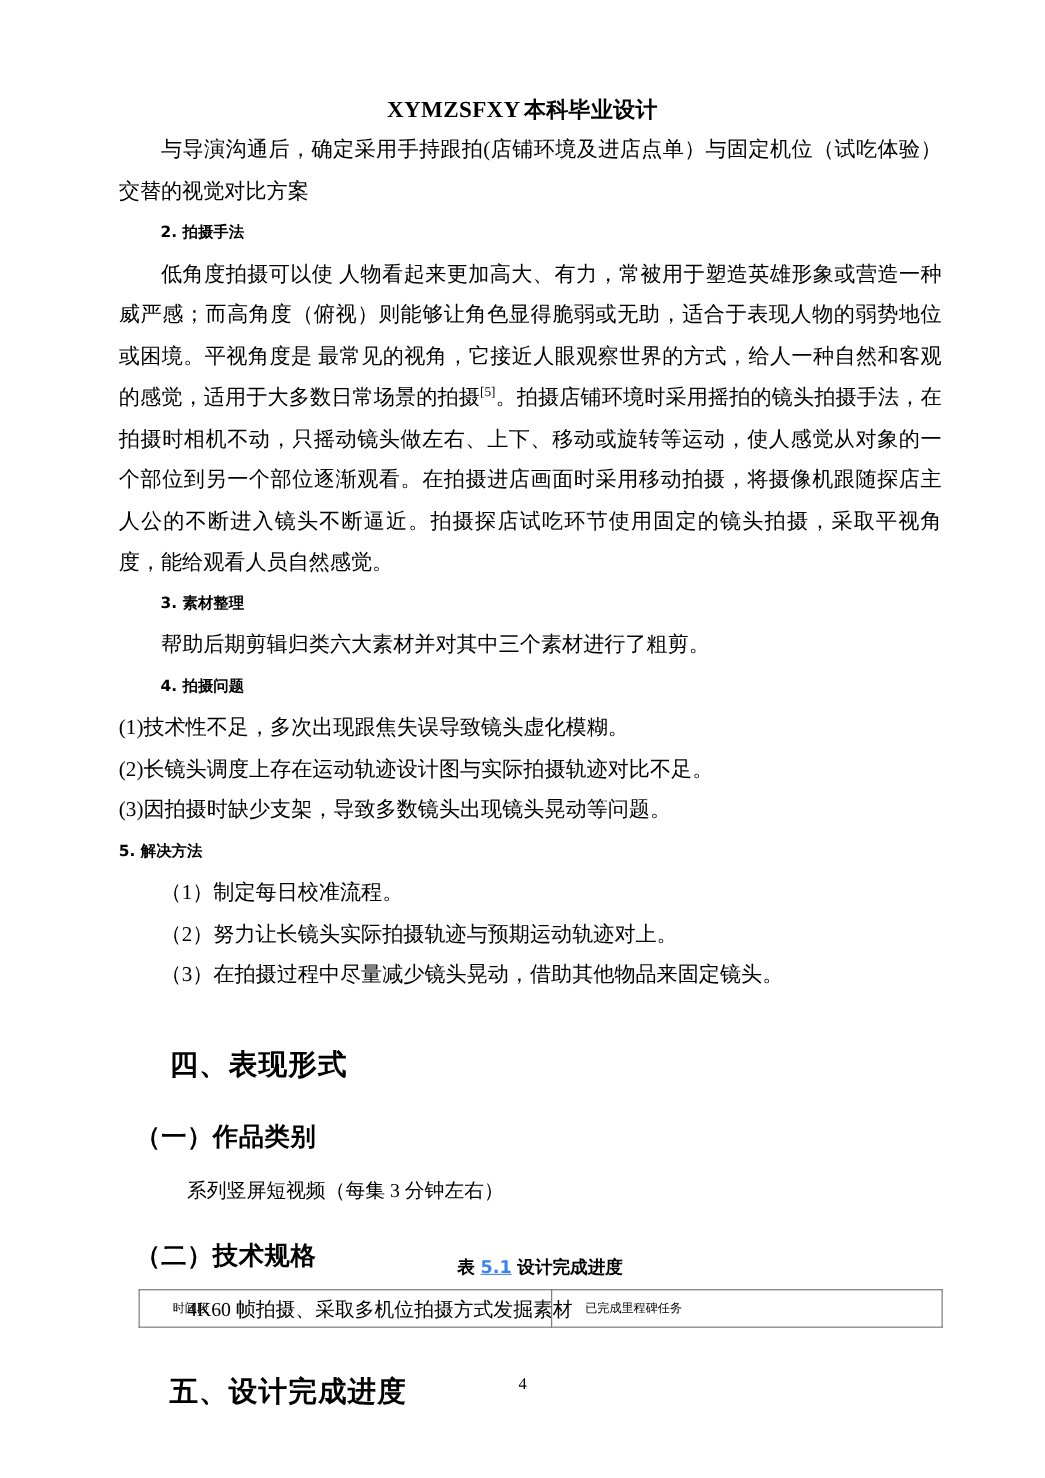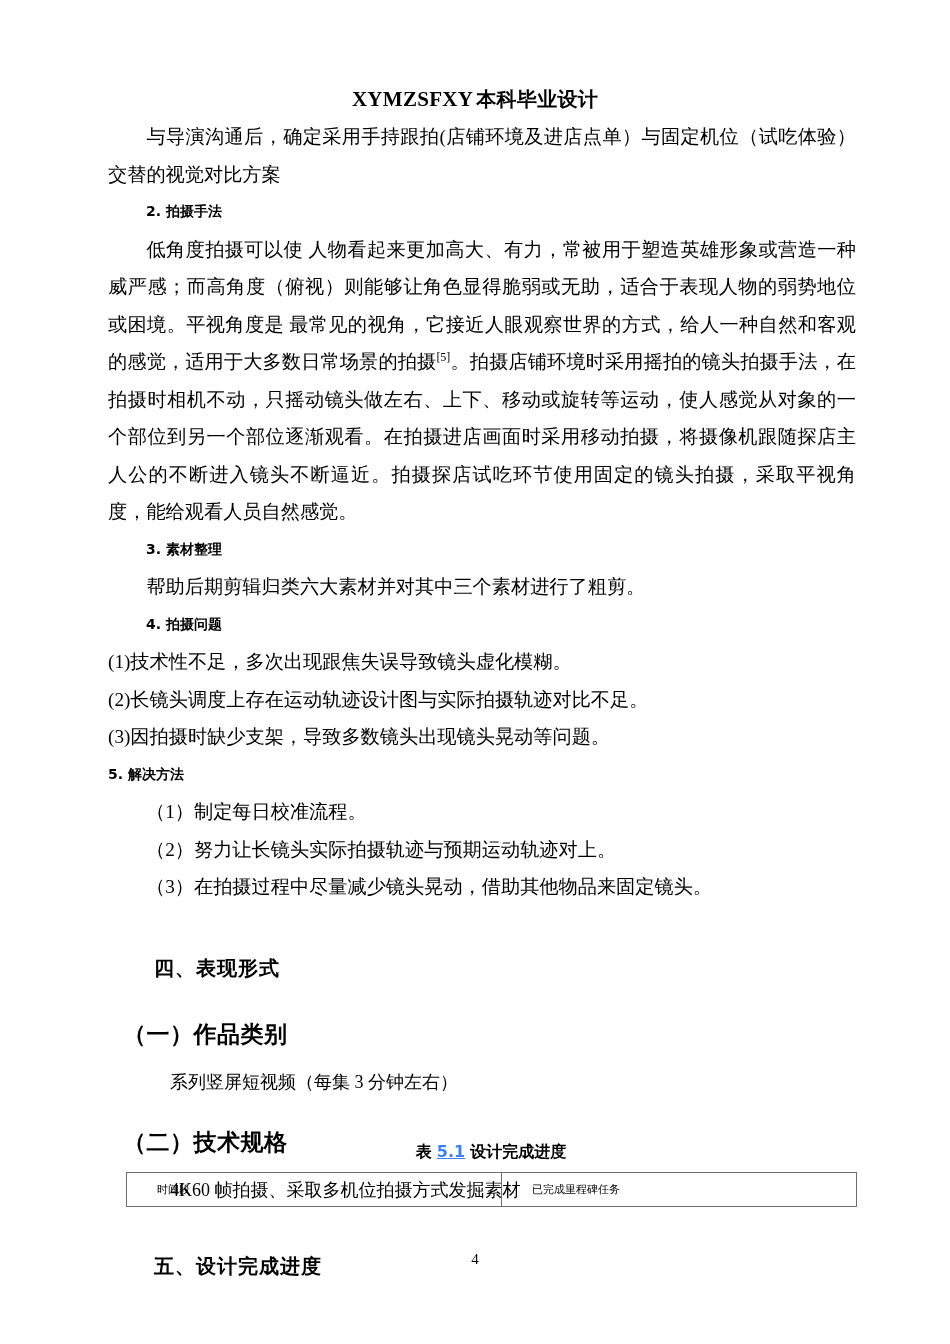--- a/index.html
+++ b/index.html
@@ -91,21 +91,21 @@
     text-indent: 0;
   }
   .listline.ind {
     padding-left: 38px;
   }
 
   
   .h-major {
     font-family: "DejaVu Sans", "Liberation Sans", sans-serif;
     font-weight: bold;
-    font-size: 20px;
+    font-size: 26px;
     line-height: 56px;
     padding-left: 46px;
     letter-spacing: 1px;
   }
   .h-sub {
     font-family: "DejaVu Sans", "Liberation Sans", sans-serif;
     font-weight: bold;
     font-size: 23px;
     line-height: 52px;
     padding-left: 0px;

